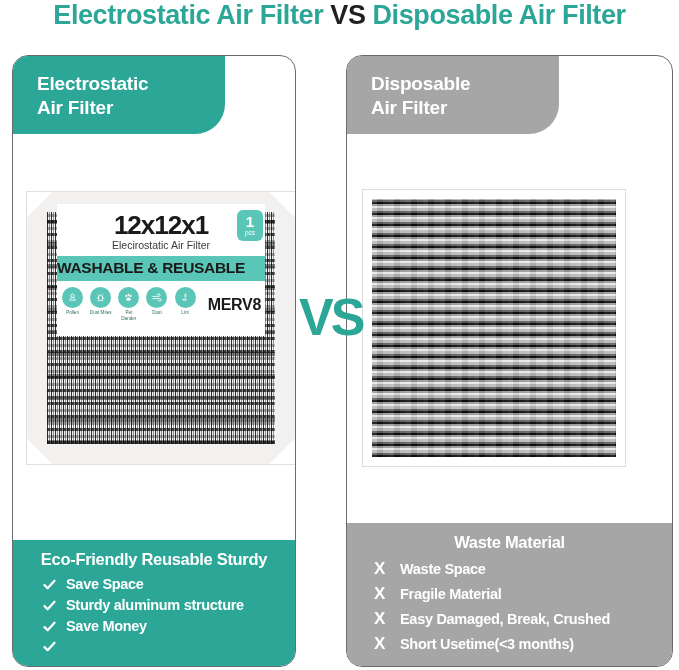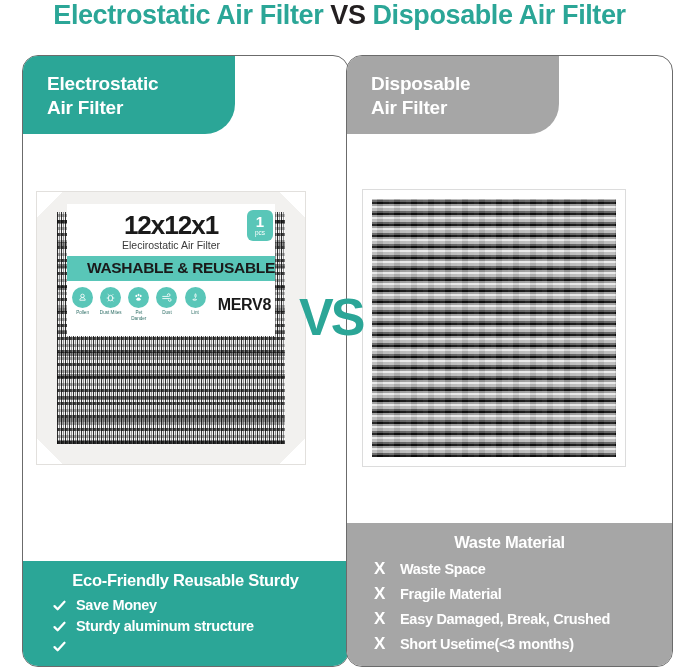--- a/index.html
+++ b/index.html
@@ -25,21 +25,21 @@
   }
   
   .panel{
     position:absolute;top:55px;height:612px;
     border:1.4px solid #6b6b6b;
     border-radius:16px;
     box-sizing:border-box;
     overflow:hidden;
     background:#fff;
   }
-  .panel-left{left:22px;width:327px;text-decoration:underline;}
+  .panel-left{left:12px;width:284px;text-decoration:underline;}
   .panel-right{left:346px;width:327px;}
 
   
   .tab{
     position:absolute;left:0;top:0;
     width:212px;height:78px;
     border-bottom-right-radius:30px;
     box-sizing:border-box;
     padding:16px 0 0 24px;
   }
@@ -118,21 +118,21 @@
   .pcs-badge{
     position:absolute;right:2px;top:0;
     width:26px;height:31px;border-radius:6px;background:#59C6B8;
     display:flex;flex-direction:column;align-items:center;justify-content:center;
     color:#ffffff;
   }
   .pcs-num{font-size:15px;font-weight:bold;line-height:14px;}
   .pcs-txt{font-size:6.5px;line-height:8px;}
   .wash-bar{
     margin-top:4px;background:#59C6B8;
-    text-align:right;color:#1a1a1a;
+    text-align:left;color:#1a1a1a;
     font-size:15.5px;font-weight:bold;letter-spacing:-0.3px;
     padding:3px 0 4px 0;
   }
   .icon-row{
     display:flex;align-items:flex-start;justify-content:center;
     gap:5px;padding:6px 4px 2px 4px;
   }
   .icon-cell{width:30px;display:flex;flex-direction:column;align-items:center;}
   .icon-circle{
     width:21px;height:21px;border-radius:50%;background:#59C6B8;
@@ -294,45 +294,53 @@
 
           <span class="merv">MERV8</span>
         </div>
       </div>
     </div>
   </div>
 
   <div class="footer footer-left">
     <div class="footer-title">Eco-Friendly Reusable Sturdy</div>
 
+    <div class="f-item">
+      <span class="mark">
+        <svg width="19" height="15" viewBox="0 0 24 24" fill="none" stroke="#ffffff" stroke-width="3.6" stroke-linecap="round" stroke-linejoin="round">
+            <path d="M4 13l5 5L20 6"></path>
+          </svg>
+      </span>
+      <span>Save Space</span>
+    </div>
+
+    <div class="f-item">
+      <span class="mark">
+        <svg width="19" height="15" viewBox="0 0 24 24" fill="none" stroke="#ffffff" stroke-width="3.6" stroke-linecap="round" stroke-linejoin="round">
+            <path d="M4 13l5 5L20 6"></path>
+          </svg>
+      </span>
+      <span>Sturdy aluminum structure</span>
+    </div>
 
     <div class="f-item">
       <span class="mark">
         <svg width="19" height="15" viewBox="0 0 24 24" fill="none" stroke="#ffffff" stroke-width="3.6" stroke-linecap="round" stroke-linejoin="round">
             <path d="M4 13l5 5L20 6"></path>
           </svg>
       </span>
       <span>Save Money</span>
     </div>
 
     <div class="f-item">
       <span class="mark">
         <svg width="19" height="15" viewBox="0 0 24 24" fill="none" stroke="#ffffff" stroke-width="3.6" stroke-linecap="round" stroke-linejoin="round">
             <path d="M4 13l5 5L20 6"></path>
           </svg>
       </span>
-      <span>Sturdy aluminum structure</span>
-    </div>
-
-    <div class="f-item">
-      <span class="mark">
-        <svg width="19" height="15" viewBox="0 0 24 24" fill="none" stroke="#ffffff" stroke-width="3.6" stroke-linecap="round" stroke-linejoin="round">
-            <path d="M4 13l5 5L20 6"></path>
-          </svg>
-      </span>
     </div>
   </div>
 </div>
 
 <div class="panel panel-right">
 
   <div class="tab tab-right">
     <div class="tab-line">Disposable</div>
     <div class="tab-line">Air Filter</div>
   </div>

